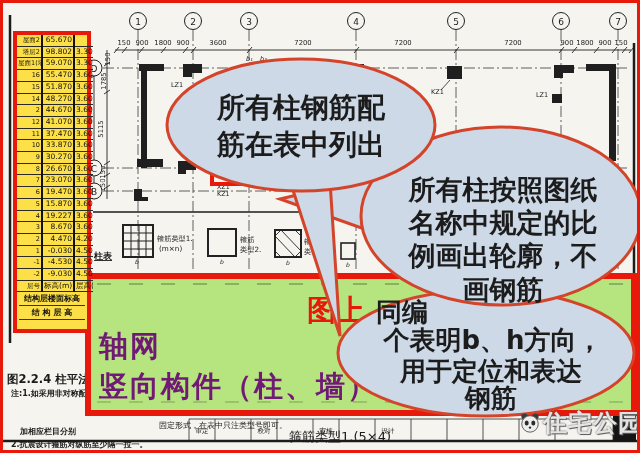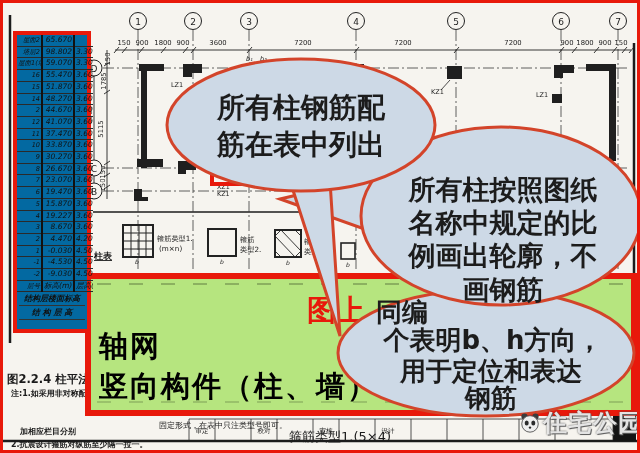--- a/index.html
+++ b/index.html
@@ -2,37 +2,37 @@
 <html><head>
 <meta charset="utf-8">
 <style>
   html,body{margin:0;padding:0;background:#ddd;}
   #stage{position:relative;width:640px;height:453px;background:#f6f4ef;overflow:hidden;
          font-family:"DejaVu Sans",sans-serif;border:3px solid #e8190b;box-sizing:border-box;}
   .abs{position:absolute;}
   svg text{fill:#1c1c1c;}
 
   
-  #floor-box{left:10px;top:28px;width:78px;height:302px;border:4px solid #e8190b;background:#0369a1;
-             box-sizing:border-box;z-index:6;font-style:italic;}
+  #floor-box{left:10px;top:28px;width:78px;height:302px;border:4px solid #e8190b;background:#fde047;
+             box-sizing:border-box;z-index:6;}
   #floor-tbl{border-collapse:collapse;width:100%;table-layout:fixed;}
   #floor-tbl td{border-bottom:1px solid #2a2a2a;font-size:7.5px;line-height:10.7px;height:10.7px;
                 padding:0 1px;color:#111;white-space:nowrap;overflow:hidden;}
   #floor-tbl td:nth-child(1){width:22px;text-align:right;font-size:6.5px;border-right:2px solid #111;}
   #floor-tbl td:nth-child(2){width:28px;text-align:right;border-right:2px solid #111;}
   #floor-tbl td:nth-child(3){width:16px;text-align:right;}
   .tbl-footer{font-size:8px;font-weight:bold;text-align:center;color:#111;line-height:13px;
               border-bottom:1px solid #333;margin:0 2px;}
 
   
   #green-box{left:82px;top:270px;width:552px;height:143px;background:#b6e57f;border:6px solid #e8190b;
              box-sizing:border-box;z-index:3;}
   .green-dash{position:absolute;left:6px;right:6px;height:2px;opacity:.45;
               background:repeating-linear-gradient(90deg,#57713a 0 14px,transparent 14px 32px);}
-  .green-big{position:absolute;font-weight:bold;color:#000000;font-size:29px;letter-spacing:2px;
+  .green-big{position:absolute;font-weight:bold;color:#701a75;font-size:29px;letter-spacing:2px;
              font-family:"DejaVu Sans",sans-serif;}
   #green-red-label{position:absolute;left:216px;top:12px;color:#e8190b;font-size:29px;font-weight:bold;}
 
   
   .note{position:absolute;color:#1b1b1b;z-index:2;white-space:nowrap;}
 
   
   #bubble-layer{left:0;top:0;z-index:7;pointer-events:none;}
 
   

